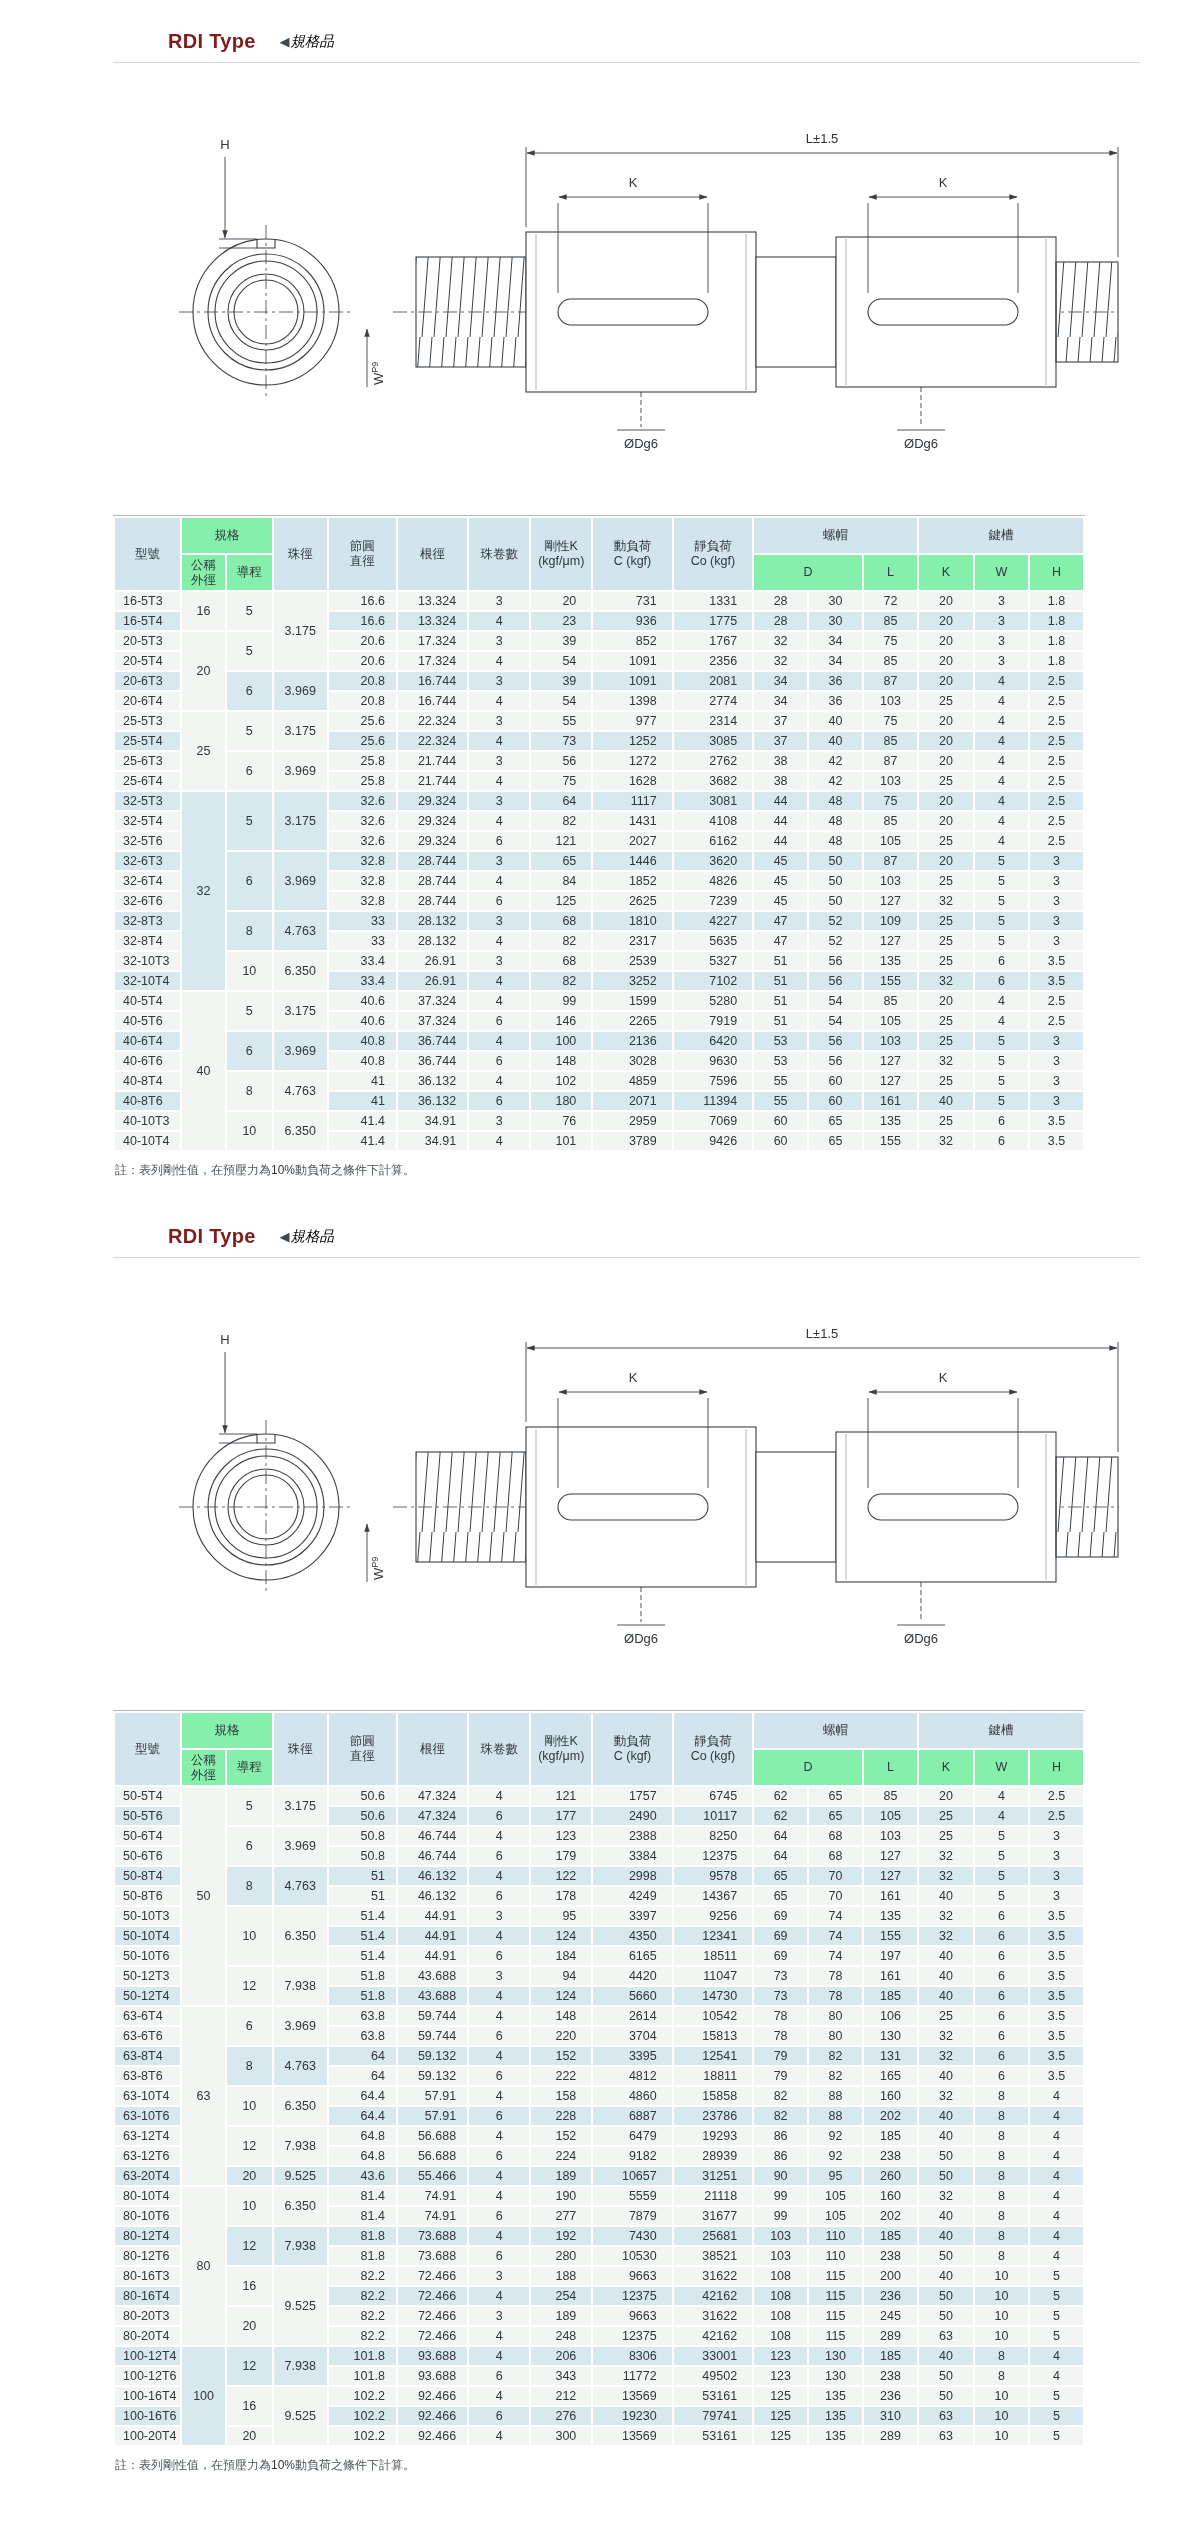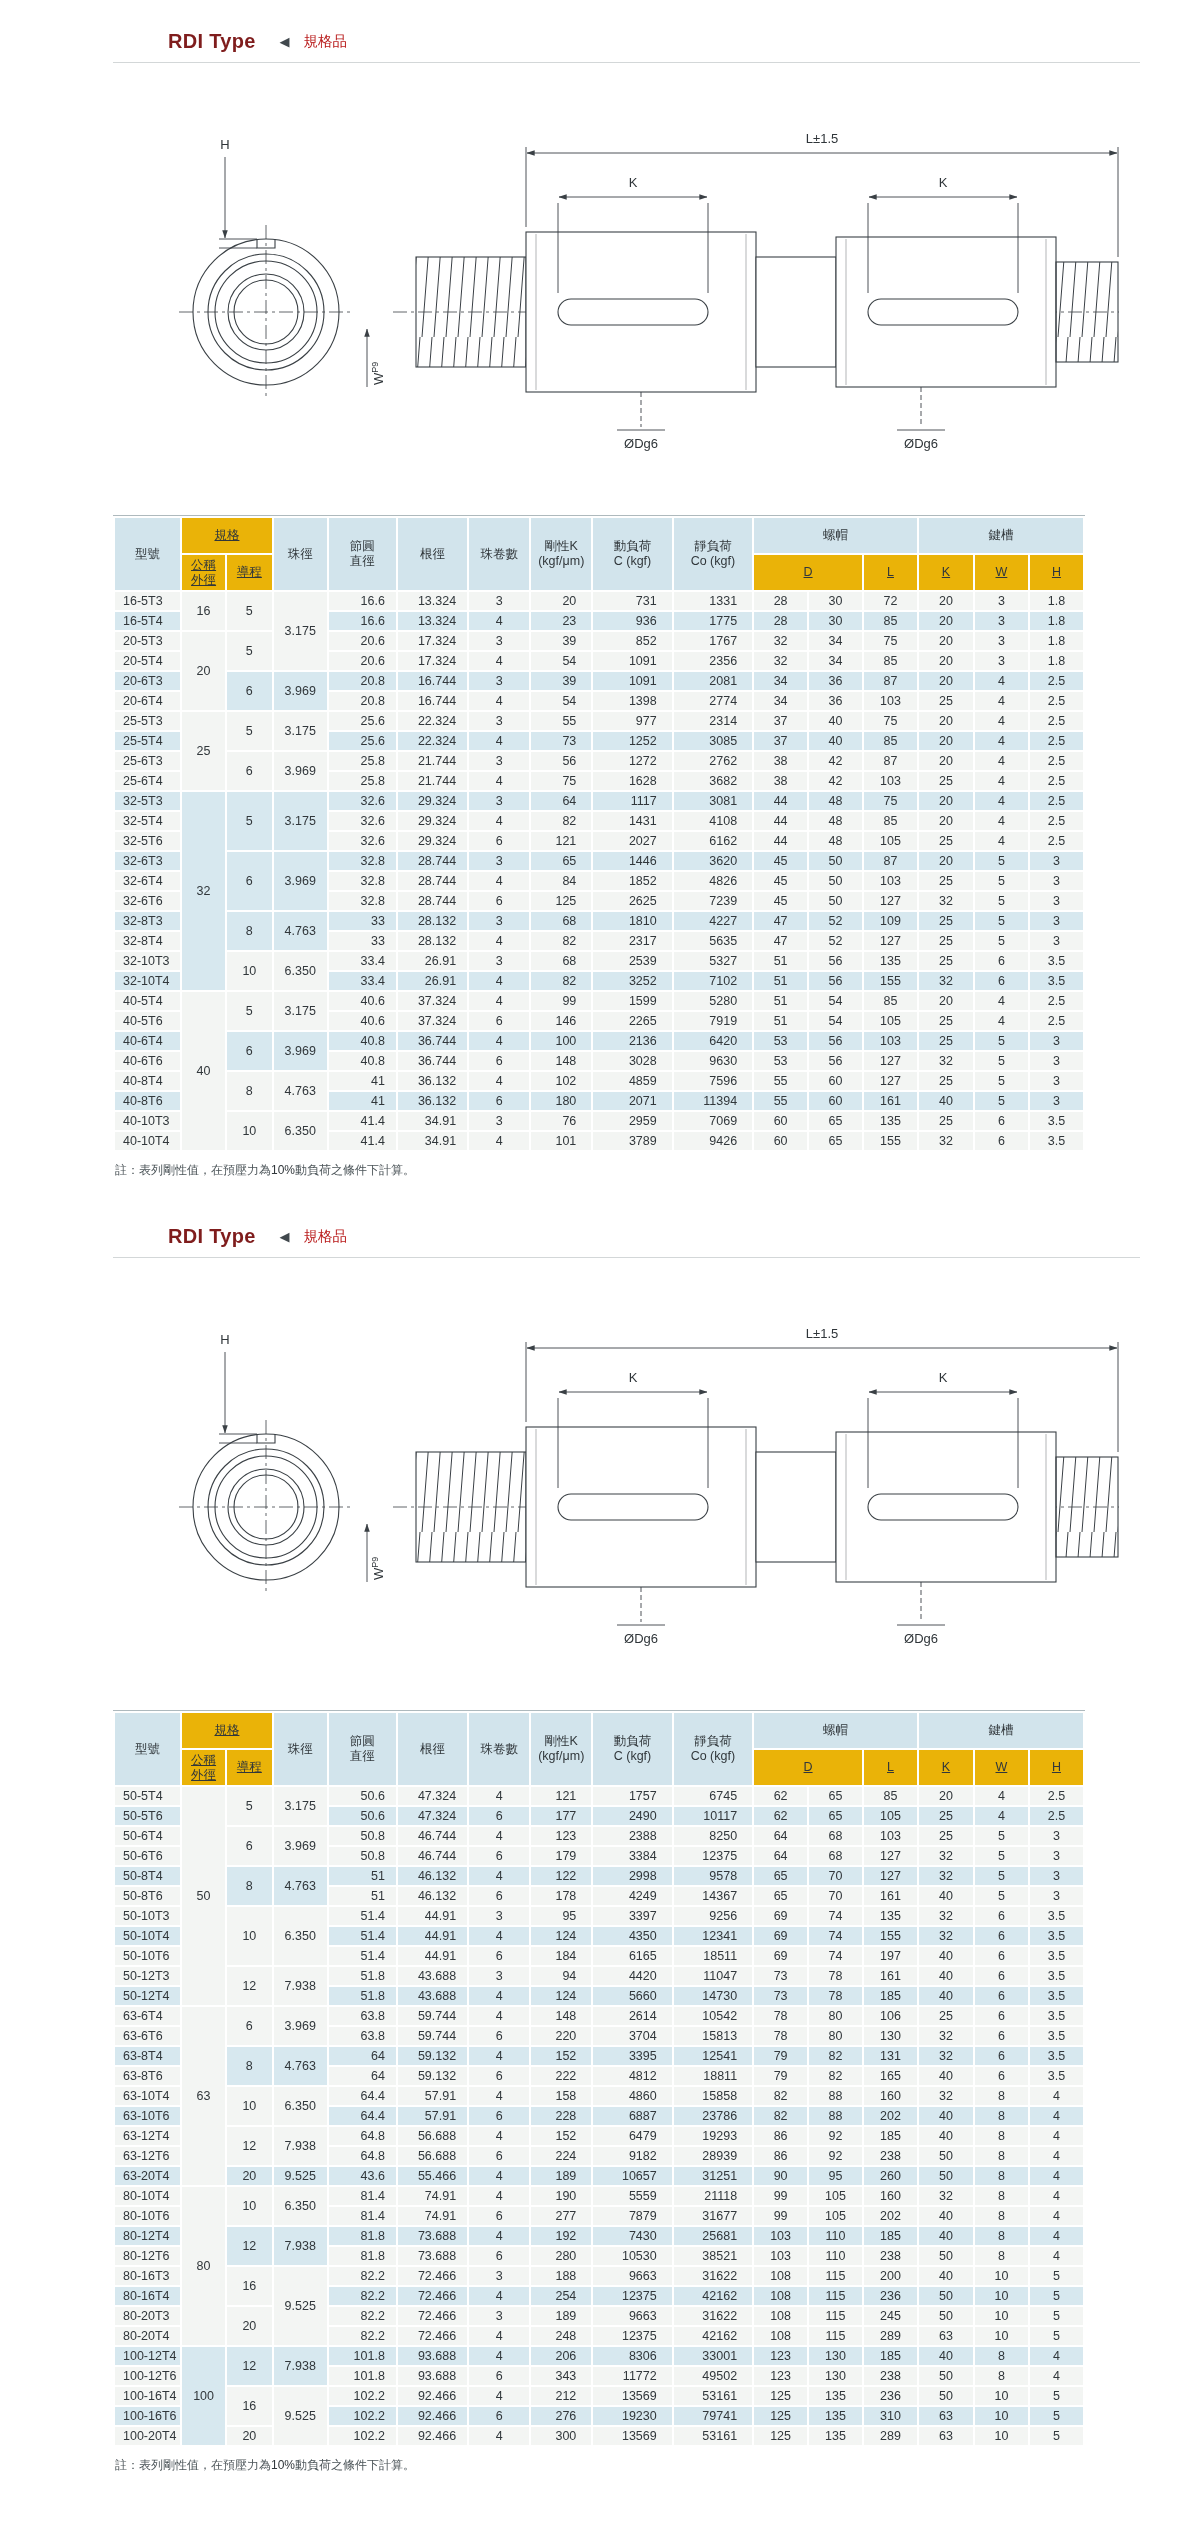--- a/index.html
+++ b/index.html
@@ -3,27 +3,27 @@
 <meta charset="utf-8">
 <style>
   html,body{margin:0;padding:0;background:#ffffff;}
   body{font-family:"Liberation Sans",sans-serif;color:#31373b;width:1200px;}
   .page{padding:30px 60px 28px 113px;box-sizing:border-box;}
   .section{display:block;}
   .section + .section{margin-top:46px;}
   .title-block{border-bottom:1px solid #d3d7d8;padding-bottom:9px;white-space:nowrap;}
   .title-block h2{display:inline-block;margin:0 10px 0 55px;font-size:20px;font-weight:bold;color:#7f1d1d;letter-spacing:.3px;vertical-align:baseline;}
   .title-marker{font-size:13px;color:#41484d;margin-left:14px;vertical-align:2px;}
-  .title-sub{font-size:14.5px;color:#b91c1c;margin-left:14px;vertical-align:2px;}
+  .title-sub{font-size:14.5px;color:#000000;margin-left:1px;vertical-align:2px;font-style:italic;}
   .diagram{display:block;margin:14px 0 18px 8px;}
   .diagram text{font-family:"Liberation Sans",sans-serif;font-size:13px;fill:#2f3539;}
   .spec-table{border-collapse:separate;border-spacing:2px;table-layout:fixed;width:972px;border-top:1px solid #aeb9bd;}
   .spec-table td{height:18px;line-height:17px;font-size:12.5px;padding:0;text-align:center;background:#f3f5f3;overflow:hidden;}
   .spec-table thead td{height:35px;line-height:15px;background:#d2e4ec;}
-  .spec-table thead td.th-lt{background:#eab308;text-decoration:underline;}
+  .spec-table thead td.th-lt{background:#86efac;}
   .spec-table tbody tr.hl td{background:#d7e8ef;}
   .spec-table tbody tr td.c-model{text-align:left;padding-left:8px;}
   .spec-table tbody tr td.c-rt{text-align:right;padding-right:11px;}
   .spec-table tbody tr td.c-rt2{text-align:right;padding-right:15px;}
   .hdr2{display:block;}
   .note{margin:10px 0 0 2px;font-size:12px;color:#4c5559;}
   .note b{font-weight:normal;color:#31373b;}
 </style>
 </head>
 <body>

